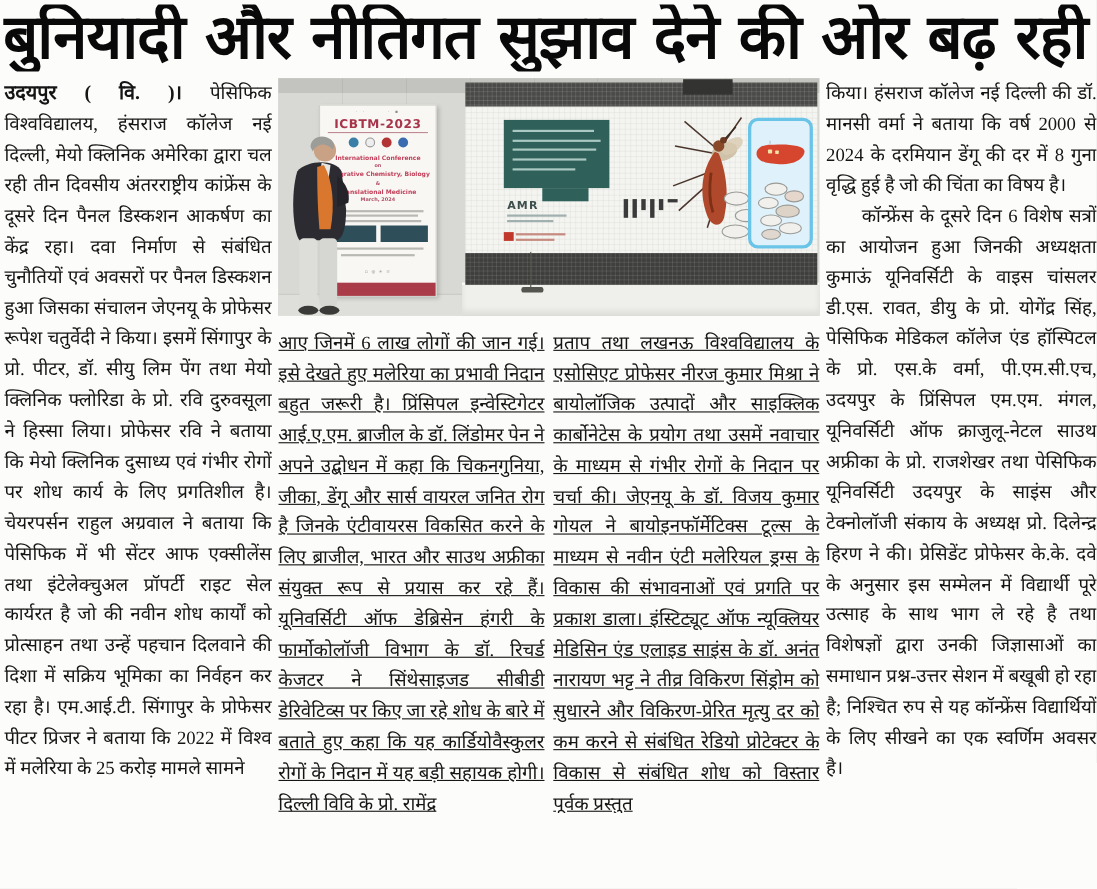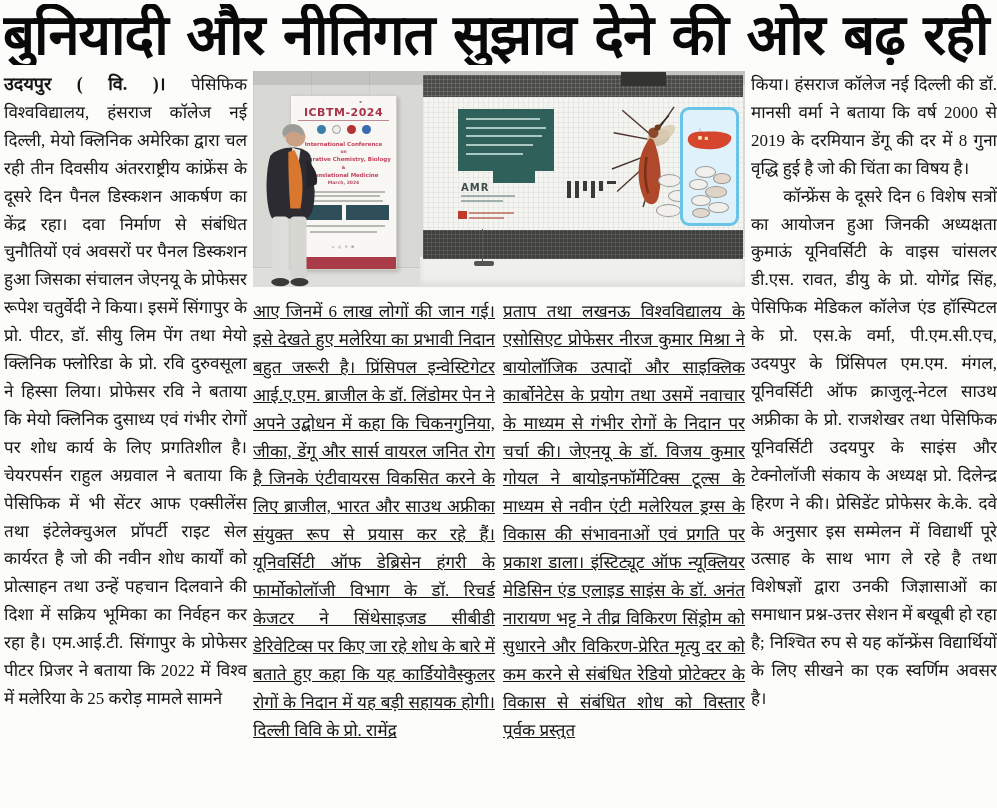--- a/index.html
+++ b/index.html
@@ -194,21 +194,21 @@
             </div>
           </div>
           <div class="bezel-bottom"></div>
         </div>
 
         <div class="micstand"></div>
         <div class="micbase"></div>
 
         <div class="banner">
           <div class="bn-meta">· ·&nbsp;&nbsp;&nbsp;&nbsp;&nbsp;&nbsp;· ▪</div>
-          <div class="bn-title">ICBTM-2024</div>
+          <div class="bn-title">ICBTM-2023</div>
           <div class="bn-rule"></div>
           <div class="bn-logos">
             <span style="background:#3a7fa8;"></span>
             <span style="background:#eee;border:1px solid #999;box-sizing:border-box;"></span>
             <span style="background:#b23434;"></span>
             <span style="background:#3a6ab0;"></span>
           </div>
           <div class="bn-line" style="top:26%;">International Conference</div>
           <div class="bn-line sm" style="top:31%;">on</div>
           <div class="bn-line" style="top:35%;">Integrative Chemistry, Biology</div>
@@ -244,18 +244,18 @@
         <div class="col c2">
           <p>आए जिनमें 6 लाख लोगों की जान गई। इसे देखते हुए मलेरिया का प्रभावी निदान बहुत जरूरी है। प्रिंसिपल इन्वेस्टिगेटर आई.ए.एम. ब्राजील के डॉ. लिंडोमर पेन ने अपने उद्बोधन में कहा कि चिकनगुनिया, जीका, डेंगू और सार्स वायरल जनित रोग है जिनके एंटीवायरस विकसित करने के लिए ब्राजील, भारत और साउथ अफ्रीका संयुक्त रूप से प्रयास कर रहे हैं। यूनिवर्सिटी ऑफ डेब्रिसेन हंगरी के फार्मोकोलॉजी विभाग के डॉ. रिचर्ड केजटर ने सिंथेसाइजड सीबीडी डेरिवेटिव्स पर किए जा रहे शोध के बारे में बताते हुए कहा कि यह कार्डियोवैस्कुलर रोगों के निदान में यह बड़ी सहायक होगी। दिल्ली विवि के प्रो. रामेंद्र</p>
         </div>
         <div class="col c3">
           <p>प्रताप तथा लखनऊ विश्वविद्यालय के एसोसिएट प्रोफेसर नीरज कुमार मिश्रा ने बायोलॉजिक उत्पादों और साइक्लिक कार्बोनेटेस के प्रयोग तथा उसमें नवाचार के माध्यम से गंभीर रोगों के निदान पर चर्चा की। जेएनयू के डॉ. विजय कुमार गोयल ने बायोइनफॉर्मेटिक्स टूल्स के माध्यम से नवीन एंटी मलेरियल ड्रग्स के विकास की संभावनाओं एवं प्रगति पर प्रकाश डाला। इंस्टिट्यूट ऑफ न्यूक्लियर मेडिसिन एंड एलाइड साइंस के डॉ. अनंत नारायण भट्ट ने तीव्र विकिरण सिंड्रोम को सुधारने और विकिरण-प्रेरित मृत्यु दर को कम करने से संबंधित रेडियो प्रोटेक्टर के विकास से संबंधित शोध को विस्तार पूर्वक प्रस्तुत</p>
         </div>
       </div>
     </div>
 
     <div class="col c4">
-      <p>किया। हंसराज कॉलेज नई दिल्ली की डॉ. मानसी वर्मा ने बताया कि वर्ष 2000 से 2019 के दरमियान डेंगू की दर में 8 गुना वृद्धि हुई है जो की चिंता का विषय है।</p>
+      <p>किया। हंसराज कॉलेज नई दिल्ली की डॉ. मानसी वर्मा ने बताया कि वर्ष 2000 से 2024 के दरमियान डेंगू की दर में 8 गुना वृद्धि हुई है जो की चिंता का विषय है।</p>
       <p class="indent">कॉन्फ्रेंस के दूसरे दिन 6 विशेष सत्रों का आयोजन हुआ जिनकी अध्यक्षता कुमाऊं यूनिवर्सिटी के वाइस चांसलर डी.एस. रावत, डीयु के प्रो. योगेंद्र सिंह, पेसिफिक मेडिकल कॉलेज एंड हॉस्पिटल के प्रो. एस.के वर्मा, पी.एम.सी.एच, उदयपुर के प्रिंसिपल एम.एम. मंगल, यूनिवर्सिटी ऑफ क्राजुलू-नेटल साउथ अफ्रीका के प्रो. राजशेखर तथा पेसिफिक यूनिवर्सिटी उदयपुर के साइंस और टेक्नोलॉजी संकाय के अध्यक्ष प्रो. दिलेन्द्र हिरण ने की। प्रेसिडेंट प्रोफेसर के.के. दवे के अनुसार इस सम्मेलन में विद्यार्थी पूरे उत्साह के साथ भाग ले रहे है तथा विशेषज्ञों द्वारा उनकी जिज्ञासाओं का समाधान प्रश्न-उत्तर सेशन में बखूबी हो रहा है; निश्चित रुप से यह कॉन्फ्रेंस विद्यार्थियों के लिए सीखने का एक स्वर्णिम अवसर है।</p>
     </div>
 
   </div>
 </div>
 
 </body></html>

